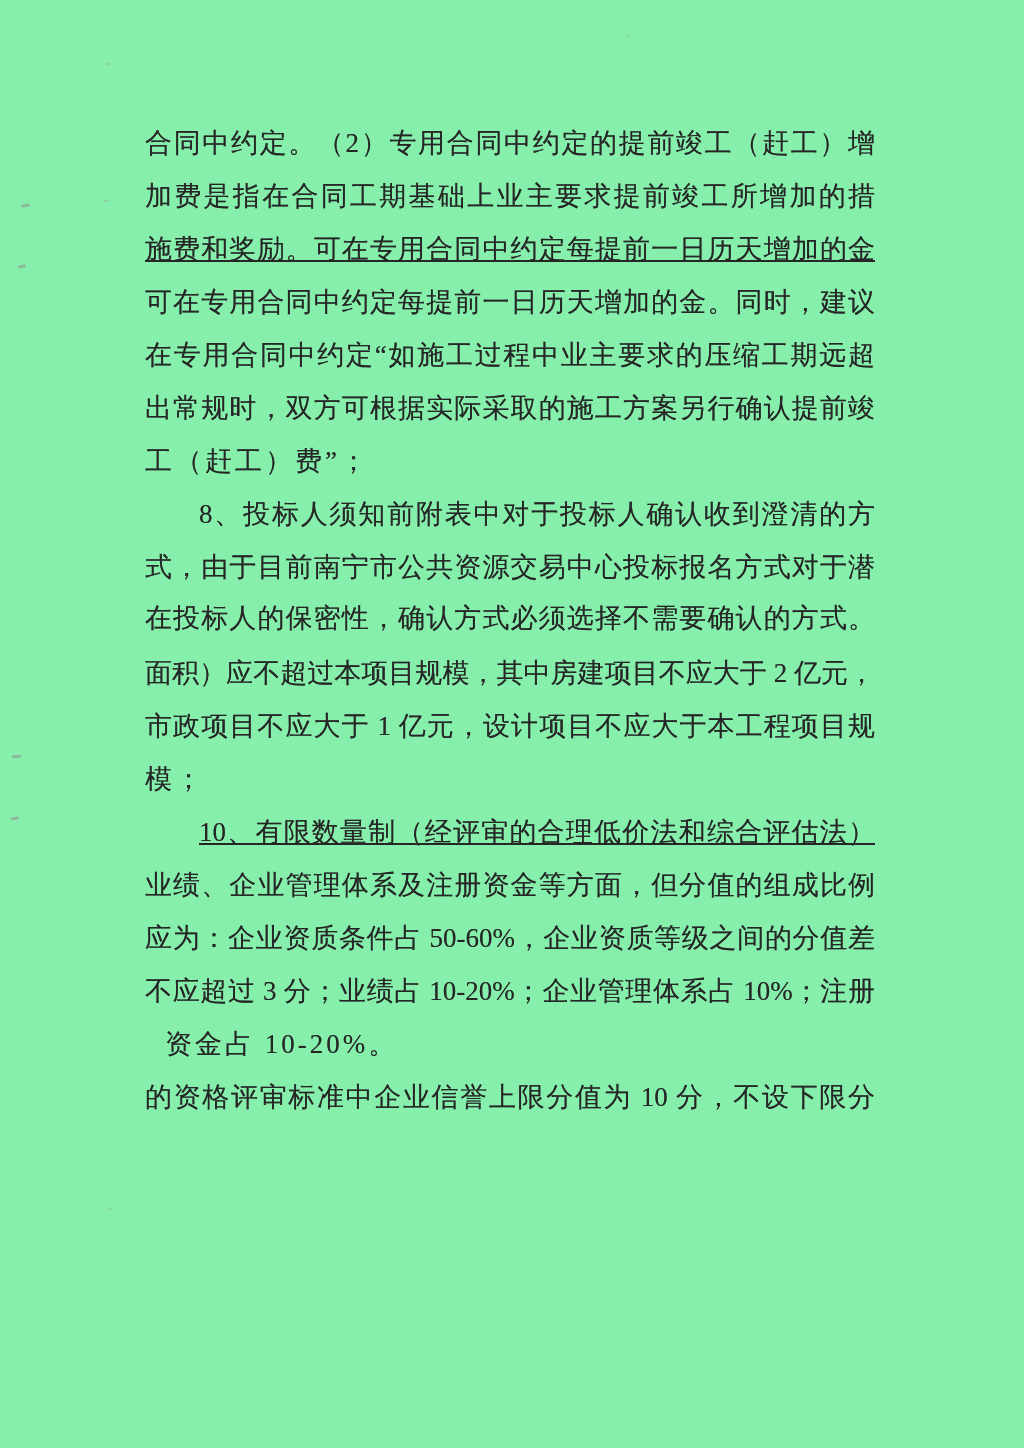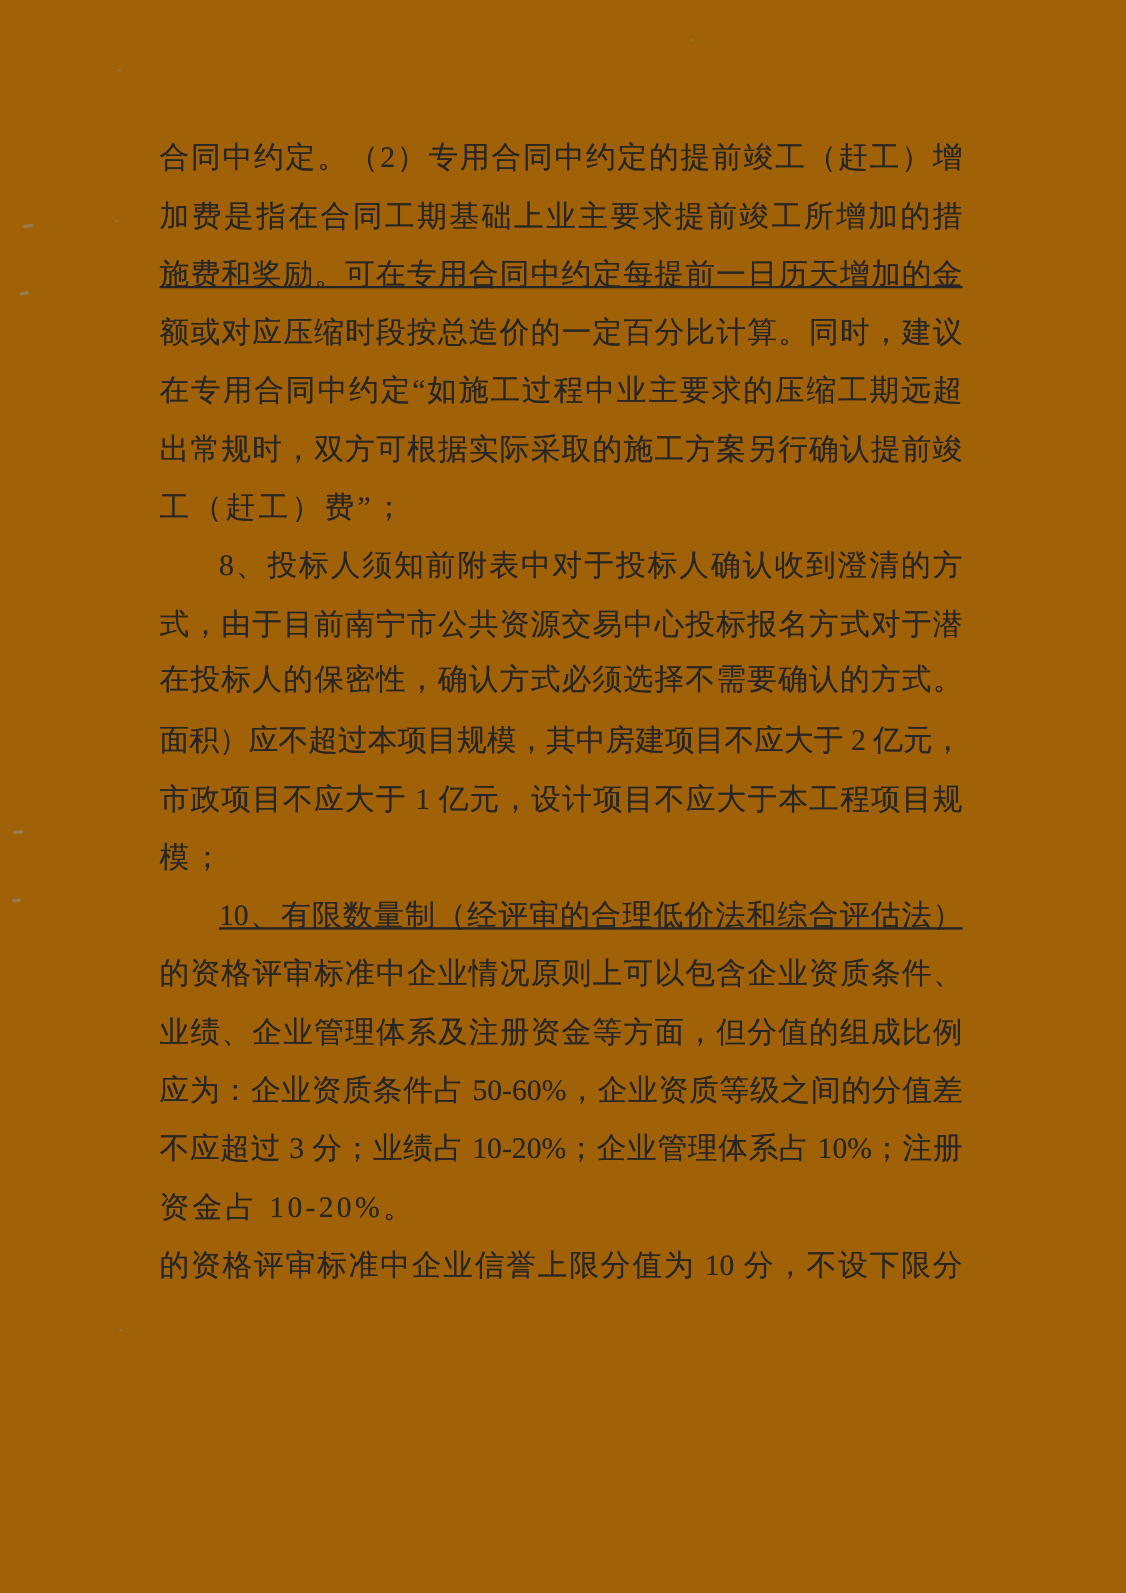--- a/index.html
+++ b/index.html
@@ -52,41 +52,40 @@
   .a4 { left: 11px;  top: 817px;  width: 8px; height: 3px; transform: rotate(-9deg); }
   .a5 { left: 106px; top: 63px;   width: 5px; height: 2px; opacity: 0.30; }
   .a6 { left: 627px; top: 35px;   width: 3px; height: 3px; opacity: 0.25; border-radius: 50%; }
   .a7 { left: 772px; top: 156px;  width: 4px; height: 3px; opacity: 0.22; border-radius: 50%; }
   .a8 { left: 104px; top: 200px;  width: 5px; height: 2px; opacity: 0.28; }
   .a9 { left: 108px; top: 1208px; width: 4px; height: 2px; opacity: 0.25; }
 </style>
 </head>
 <body>
 
-<div class="page" style="background: #a16207;">
+<div class="page" style="background: #86efac;">
   <div class="text-block">
       <div class="line" style="color: rgb(38, 38, 38);">合同中约定。（2）专用合同中约定的提前竣工（赶工）增</div>
       <div class="line" style="color: rgb(38, 38, 38);">加费是指在合同工期基础上业主要求提前竣工所增加的措</div>
       <div class="line" style="color: rgb(38, 38, 38); text-decoration: underline;">施费和奖励。可在专用合同中约定每提前一日历天增加的金</div>
-      <div class="line" style="color: rgb(38, 38, 38);">额或对应压缩时段按总造价的一定百分比计算。同时，建议</div>
+      <div class="line" style="color: rgb(38, 38, 38);">可在专用合同中约定每提前一日历天增加的金。同时，建议</div>
       <div class="line" style="color: rgb(38, 38, 38);">在专用合同中约定“如施工过程中业主要求的压缩工期远超</div>
       <div class="line" style="color: rgb(38, 38, 38);">出常规时，双方可根据实际采取的施工方案另行确认提前竣</div>
       <div class="line end" style="color: rgb(38, 38, 38);">工（赶工）费”；</div>
       <div class="line indent" style="color: rgb(38, 38, 38);">8、投标人须知前附表中对于投标人确认收到澄清的方</div>
       <div class="line" style="color: rgb(38, 38, 38);">式，由于目前南宁市公共资源交易中心投标报名方式对于潜</div>
       <div class="line" style="color: rgb(38, 38, 38); font-family: Liberation Mono, monospace;">在投标人的保密性，确认方式必须选择不需要确认的方式。</div>
       <div class="line" style="color: rgb(38, 38, 38);">面积）应不超过本项目规模，其中房建项目不应大于 2 亿元，</div>
       <div class="line" style="color: rgb(38, 38, 38);">市政项目不应大于 1 亿元，设计项目不应大于本工程项目规</div>
       <div class="line end" style="color: rgb(38, 38, 38);">模；</div>
       <div class="line indent" style="color: rgb(38, 38, 38); text-decoration: underline;">10、有限数量制（经评审的合理低价法和综合评估法）</div>
-      <div class="line" style="color: rgb(38, 38, 38);">的资格评审标准中企业情况原则上可以包含企业资质条件、</div>
       <div class="line" style="color: rgb(38, 38, 38);">业绩、企业管理体系及注册资金等方面，但分值的组成比例</div>
       <div class="line" style="color: rgb(38, 38, 38);">应为：企业资质条件占 50-60%，企业资质等级之间的分值差</div>
       <div class="line" style="color: rgb(38, 38, 38);">不应超过 3 分；业绩占 10-20%；企业管理体系占 10%；注册</div>
-      <div class="line end" style="color: rgb(38, 38, 38);">资金占 10-20%。</div>
+      <div class="line end" style="color: rgb(38, 38, 38); margin-left: 20px;">资金占 10-20%。</div>
       <div class="line" style="color: rgb(38, 38, 38);">的资格评审标准中企业信誉上限分值为 10 分，不设下限分</div>
     </div>
   <div class="artifact a1"></div>
   <div class="artifact a2"></div>
   <div class="artifact a3"></div>
   <div class="artifact a4"></div>
   <div class="artifact a5"></div>
   <div class="artifact a6"></div>
   <div class="artifact a7"></div>
   <div class="artifact a8"></div>

